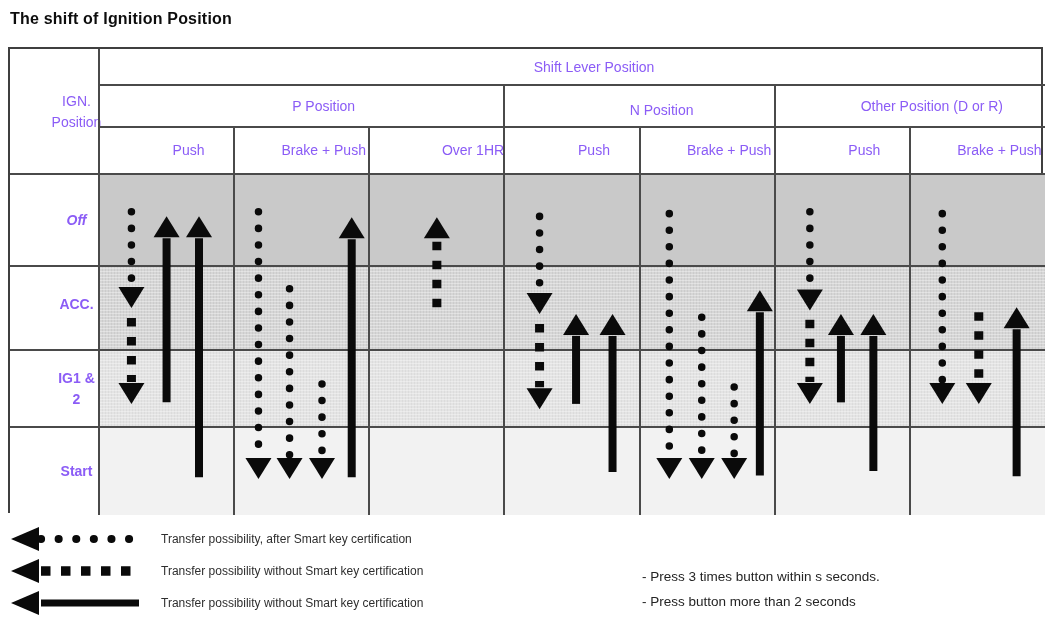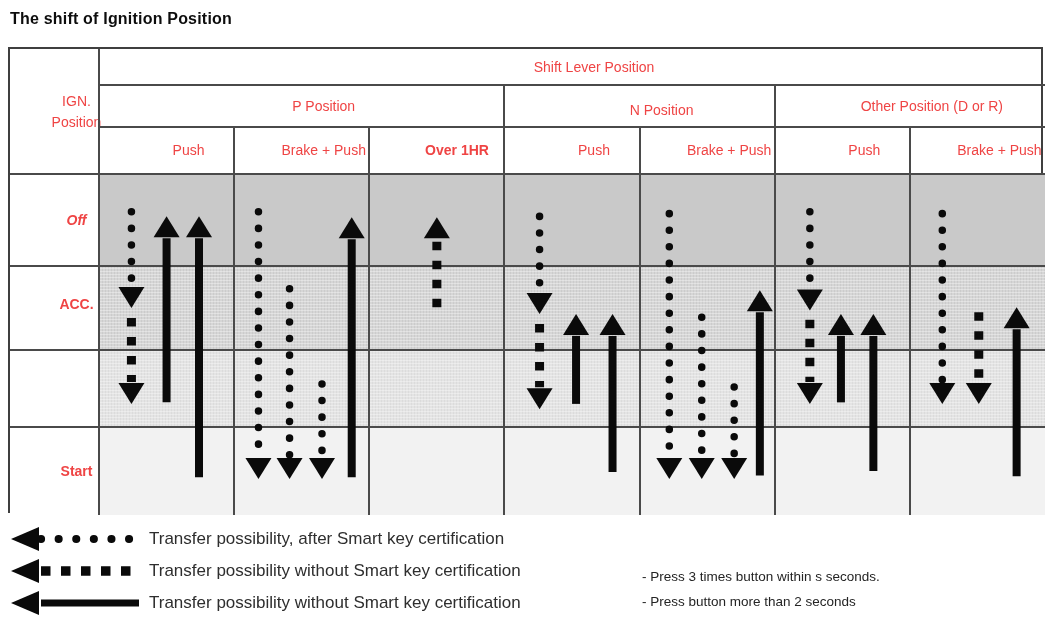--- a/index.html
+++ b/index.html
@@ -10,21 +10,21 @@
   }
   .title {
     position:absolute; left:10px; top:10px;
     font-size:16px; font-weight:bold; color:#0d0d0d; letter-spacing:0.2px;
   }
   .table {
     position:absolute; border:2px solid #3f3f3f; background:#ffffff;
   }
   .cell {
     position:absolute; display:flex; align-items:center; justify-content:center;
-    font-size:14px; color:#ef4444; text-align:center; line-height:1.45;padding-left:44px;
+    font-size:14px; color:#8b5cf6; text-align:center; line-height:1.45;padding-left:44px;
   }
   .corner { white-space:pre-line; }
   .row-label { font-weight:bold; background:#ffffff; z-index:3; }
   .stripe { position:absolute; z-index:1; }
   .stripe-0 { background:#c9c9c9; }
   .stripe-1 { background:#d6d6d6;
     background-image:repeating-linear-gradient(0deg, rgba(255,255,255,.35) 0 1px, rgba(0,0,0,0) 1px 3px),
                      repeating-linear-gradient(90deg, rgba(110,110,110,.10) 0 1px, rgba(0,0,0,0) 1px 3px); }
   .stripe-2 { background:#e4e4e4;
     background-image:repeating-linear-gradient(0deg, rgba(255,255,255,.35) 0 1px, rgba(0,0,0,0) 1px 3px),
@@ -32,21 +32,21 @@
   .stripe-3 { background:#f2f2f2; }
   .vline, .hline { position:absolute; background:#4a4a4a; z-index:4; }
   .vline { width:2px; }
   .hline { height:2px; }
   .arrow-svg { position:absolute; z-index:5; overflow:visible; }
   .arrow-solid  { stroke:#0a0a0a; stroke-width:8; fill:none; }
   .arrow-dotted { stroke:#0a0a0a; stroke-width:7.5; fill:none; stroke-dasharray:0.1 16.5; stroke-linecap:round; }
   .arrow-dashed { stroke:#0a0a0a; stroke-width:9; fill:none; stroke-dasharray:8.5 10.5; }
   .arrow-head   { fill:#0a0a0a; stroke:none; }
   .legend-item { position:absolute; display:flex; align-items:center; }
-  .legend-label { font-size:17px; color:#2e2e2e; margin-left:6px; }
+  .legend-label { font-size:12px; color:#2e2e2e; margin-left:18px; }
   .lg-solid  { stroke:#0a0a0a; stroke-width:7; fill:none; }
   .lg-dotted { stroke:#0a0a0a; stroke-width:8; fill:none; stroke-dasharray:0.1 17.5; stroke-linecap:round; }
   .lg-dashed { stroke:#0a0a0a; stroke-width:9.5; fill:none; stroke-dasharray:9.5 10.5; }
   .lg-head { fill:#0a0a0a; }
   .note-title { position:absolute; font-size:15px; font-weight:bold; color:#0d0d0d; }
   .note-bullet { margin-right:8px; font-size:14px; }
   .note-line { position:absolute; font-size:13.5px; color:#242424; }
 </style>
 </head>
 <body>
@@ -152,32 +152,33 @@
           <polygon points="879.78,229.9 866.78,208.9 892.78,208.9" class="arrow-head"></polygon>
         </g>
         <g>
           <line x1="917.62" y1="302.28" x2="917.62" y2="155.16" class="arrow-solid"></line>
           <polygon points="917.62,133.16 904.62,154.16 930.62,154.16" class="arrow-head"></polygon>
         </g>
       </svg>
   <div class="cell" style="left: 89px; top: 36px; width: 405.429px; height: 42px;">P Position</div>
       <div class="cell" style="left: 89px; top: 78px; width: 135.143px; height: 47px;">Push</div>
       <div class="cell" style="left: 224.143px; top: 78px; width: 135.143px; height: 47px;">Brake + Push</div>
-      <div class="cell" style="left: 344px; top: 78px; width: 162px; height: 47px; font-weight: bold;">Over 1HR</div>
+      <div class="cell" style="left: 360px; top: 78px; width: 162px; height: 47px;">Over 1HR</div>
       <div class="cell" style="left: 494.429px; top: 36px; width: 270.286px; height: 50px;">N Position</div>
       <div class="cell" style="left: 494.429px; top: 78px; width: 135.143px; height: 47px;">Push</div>
       <div class="cell" style="left: 629.571px; top: 78px; width: 135.143px; height: 47px;">Brake + Push</div>
       <div class="cell" style="left: 764.714px; top: 36px; width: 270.286px; height: 42px;">Other Position (D or R)</div>
       <div class="cell" style="left: 764.714px; top: 78px; width: 135.143px; height: 47px;">Push</div>
       <div class="cell" style="left: 899.857px; top: 78px; width: 135.143px; height: 47px;">Brake + Push</div>
       <div class="stripe stripe-0" style="left: 89px; top: 125px; width: 946px; height: 92px;"></div>
       <div class="cell row-label" style="left: 0px; top: 125px; width: 89px; height: 92px; font-style: italic;">Off</div>
       <div class="stripe stripe-1" style="left: 89px; top: 217px; width: 946px; height: 84px;"></div>
       <div class="cell row-label" style="left: 0px; top: 217px; width: 89px; height: 76px;">ACC.</div>
       <div class="stripe stripe-2" style="left: 89px; top: 301px; width: 946px; height: 77px;"></div>
+      <div class="cell row-label" style="left: 0px; top: 301px; width: 89px; height: 77px;">IG1 &amp; 2</div>
       <div class="stripe stripe-3" style="left: 89px; top: 378px; width: 946px; height: 88px;"></div>
       <div class="cell row-label" style="left: 0px; top: 378px; width: 89px; height: 88px;">Start</div>
       <div class="vline" style="left: 88px; top: 0px; width: 2px; height: 466px;"></div>
       <div class="hline" style="left: 89px; top: 35px; width: 946px; height: 2px;"></div>
       <div class="hline" style="left: 89px; top: 77px; width: 946px; height: 2px;"></div>
       <div class="hline" style="left: 0px; top: 124px; width: 1035px; height: 2px;"></div>
       <div class="vline" style="left: 493.429px; top: 36px; width: 2px; height: 89px;"></div>
       <div class="vline" style="left: 763.714px; top: 36px; width: 2px; height: 89px;"></div>
       <div class="vline" style="left: 223.143px; top: 78px; width: 2px; height: 388px;"></div>
       <div class="vline" style="left: 358.286px; top: 78px; width: 2px; height: 388px;"></div>

